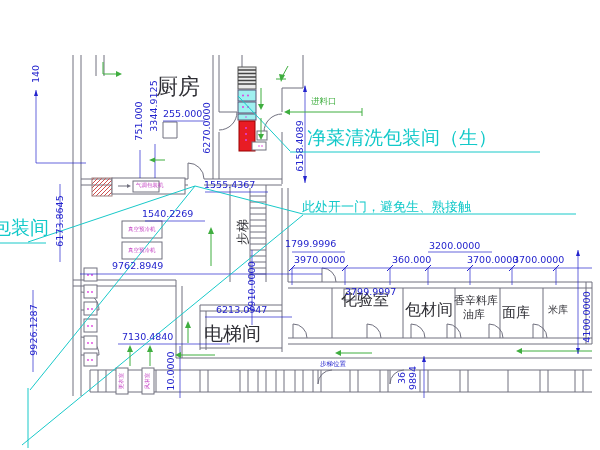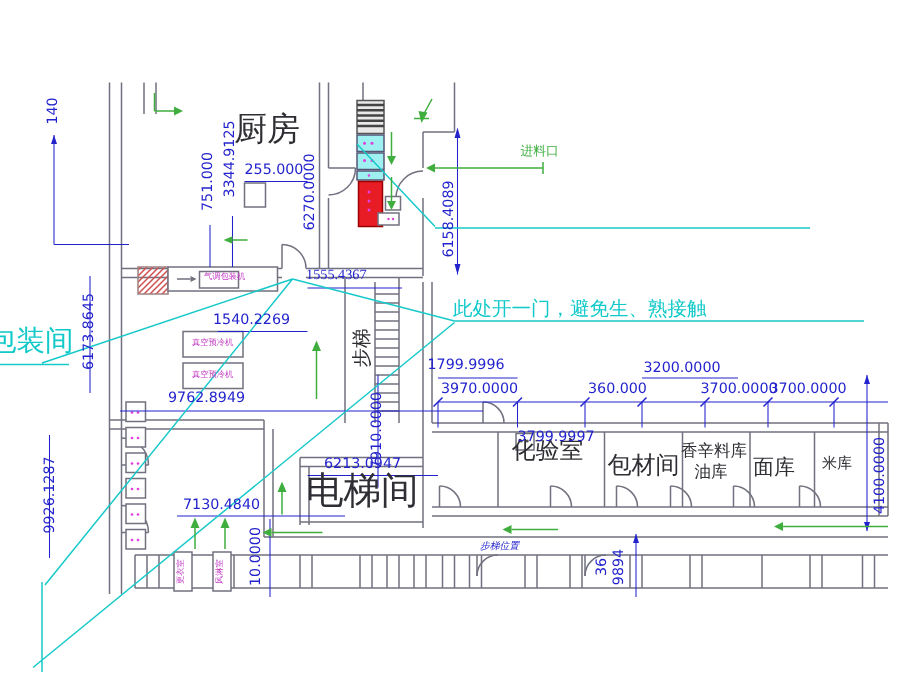--- a/index.html
+++ b/index.html
@@ -4,23 +4,23 @@
 <style>
   html,body{margin:0;padding:0;background:#ffffff;}
   #canvas{position:relative;width:600px;height:450px;background:#ffffff;overflow:hidden;
           font-family:"DejaVu Sans",sans-serif;}
   svg{position:absolute;left:0;top:0;}
   .lbl{position:absolute;white-space:nowrap;line-height:1;font-family:"DejaVu Sans",sans-serif;}
   .dim{color:#2323cd;font-size:9.5px;}
   .vert{transform:translate(-50%,-50%) rotate(-90deg);}
   .room{color:#2e2e34;}
   .note{color:#12c9c9;}
-  .grn{color:#3fae3f;margin-left:36px;}
+  .grn{color:#3fae3f;}
   .mag{color:#c23cc2;}
-  .blu{color:#2323cd;font-style:italic;}
+  .blu{color:#2323cd;}
 </style>
 </head>
 <body>
 
 <div id="canvas">
   <svg width="600" height="450" viewBox="0 0 600 450">
     <defs>
       <pattern id="hx" width="4" height="4" patternUnits="userSpaceOnUse">
         <path d="M0,4 L4,0 M-1,1 L1,-1 M3,5 L5,3" stroke="#d05050" stroke-width="1"></path>
       </pattern>
@@ -160,43 +160,44 @@
         <polygon points="185,328 191,328 188,321"></polygon>
       <polygon points="127,352 133,352 130,345"></polygon>
         <polygon points="147,352 153,352 150,345"></polygon>
       <polygon points="181,352 181,358 175,355"></polygon>
         <polygon points="341,350 341,356 335,353"></polygon>
       <polygon points="522,348 522,354 516,351"></polygon>
     </g>
   </svg>
 
   <div class="lbl note" style="left:-8px;top:218px;font-size:19px;">包装间</div>
+  <div class="lbl note" style="left:307px;top:128px;font-size:19px;">净菜清洗包装间（生）</div>
   <div class="lbl note" style="left:302px;top:200px;font-size:13px;">此处开一门，避免生、熟接触</div>
 
   <div class="lbl room" style="left:156px;top:76px;font-size:22px;">厨房</div>
-  <div class="lbl room" style="left:204px;top:314px;font-size:25px;">电梯间</div>
+  <div class="lbl room" style="left:204px;top:324px;font-size:19px;">电梯间</div>
   <div class="lbl room vert" style="left:242px;top:232px;font-size:13px;">步梯</div>
   <div class="lbl room" style="left:341px;top:292px;font-size:16px;">化验室</div>
   <div class="lbl room" style="left:405px;top:302px;font-size:16px;">包材间</div>
   <div class="lbl room" style="left:454px;top:295px;font-size:11px;">香辛料库</div>
   <div class="lbl room" style="left:463px;top:309px;font-size:11px;">油库</div>
   <div class="lbl room" style="left:502px;top:305px;font-size:14px;">面库</div>
   <div class="lbl room" style="left:548px;top:305px;font-size:10px;">米库</div>
 
   <div class="lbl grn" style="left:311px;top:97px;font-size:8.5px;">进料口</div>
 
   <div class="lbl mag" style="left:136px;top:183px;font-size:5.5px;">气调包装机</div>
   <div class="lbl mag" style="left:128px;top:227px;font-size:5.5px;">真空预冷机</div>
   <div class="lbl mag" style="left:128px;top:248px;font-size:5.5px;">真空预冷机</div>
   <div class="lbl mag vert" style="left:122px;top:381px;font-size:5.5px;">更衣室</div>
   <div class="lbl mag vert" style="left:148px;top:381px;font-size:5.5px;">风淋室</div>
   <div class="lbl blu" style="left:320px;top:361px;font-size:6.5px;">步梯位置</div>
 
   <div class="lbl dim" style="left:163px;top:109px;">255.000</div>
-  <div class="lbl dim" style="left:204px;top:180px;font-family:Liberation Serif, serif;">1555.4367</div>
+  <div class="lbl dim" style="left:204px;top:180px;">1555.4367</div>
   <div class="lbl dim" style="left:142px;top:209px;">1540.2269</div>
   <div class="lbl dim" style="left:112px;top:261px;">9762.8949</div>
   <div class="lbl dim" style="left:122px;top:332px;">7130.4840</div>
   <div class="lbl dim" style="left:216px;top:305px;">6213.0947</div>
   <div class="lbl dim" style="left:285px;top:239px;">1799.9996</div>
   <div class="lbl dim" style="left:294px;top:255px;">3970.0000</div>
   <div class="lbl dim" style="left:345px;top:255px;margin-top:32px;">3799.9997</div>
   <div class="lbl dim" style="left:392px;top:255px;">360.000</div>
   <div class="lbl dim" style="left:429px;top:241px;">3200.0000</div>
   <div class="lbl dim" style="left:467px;top:255px;">3700.0000</div>

